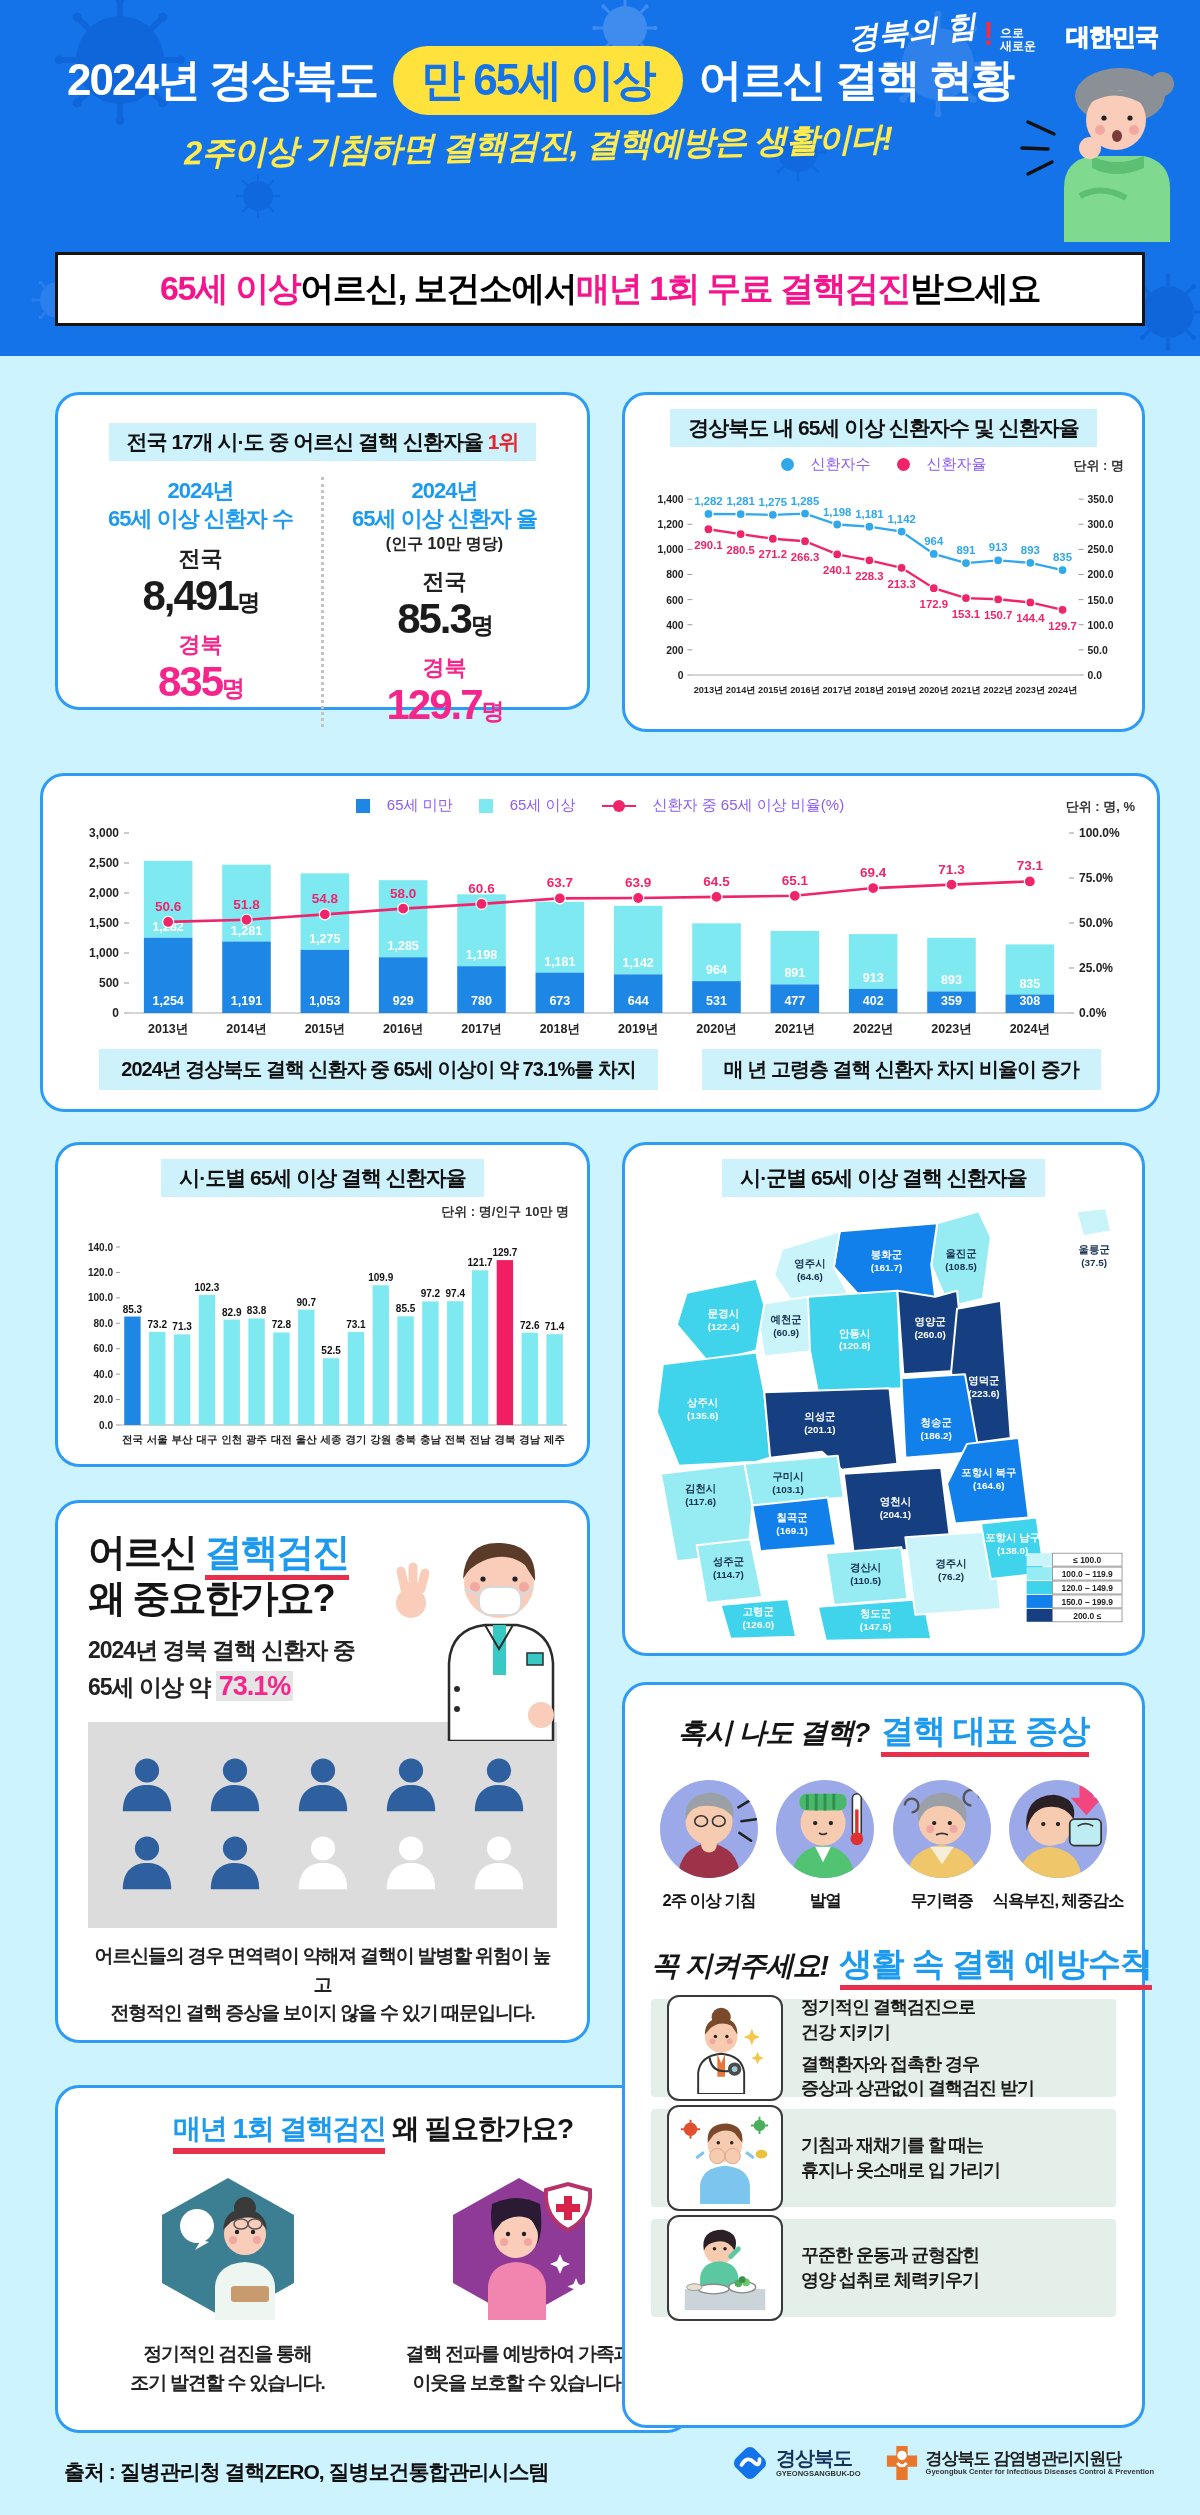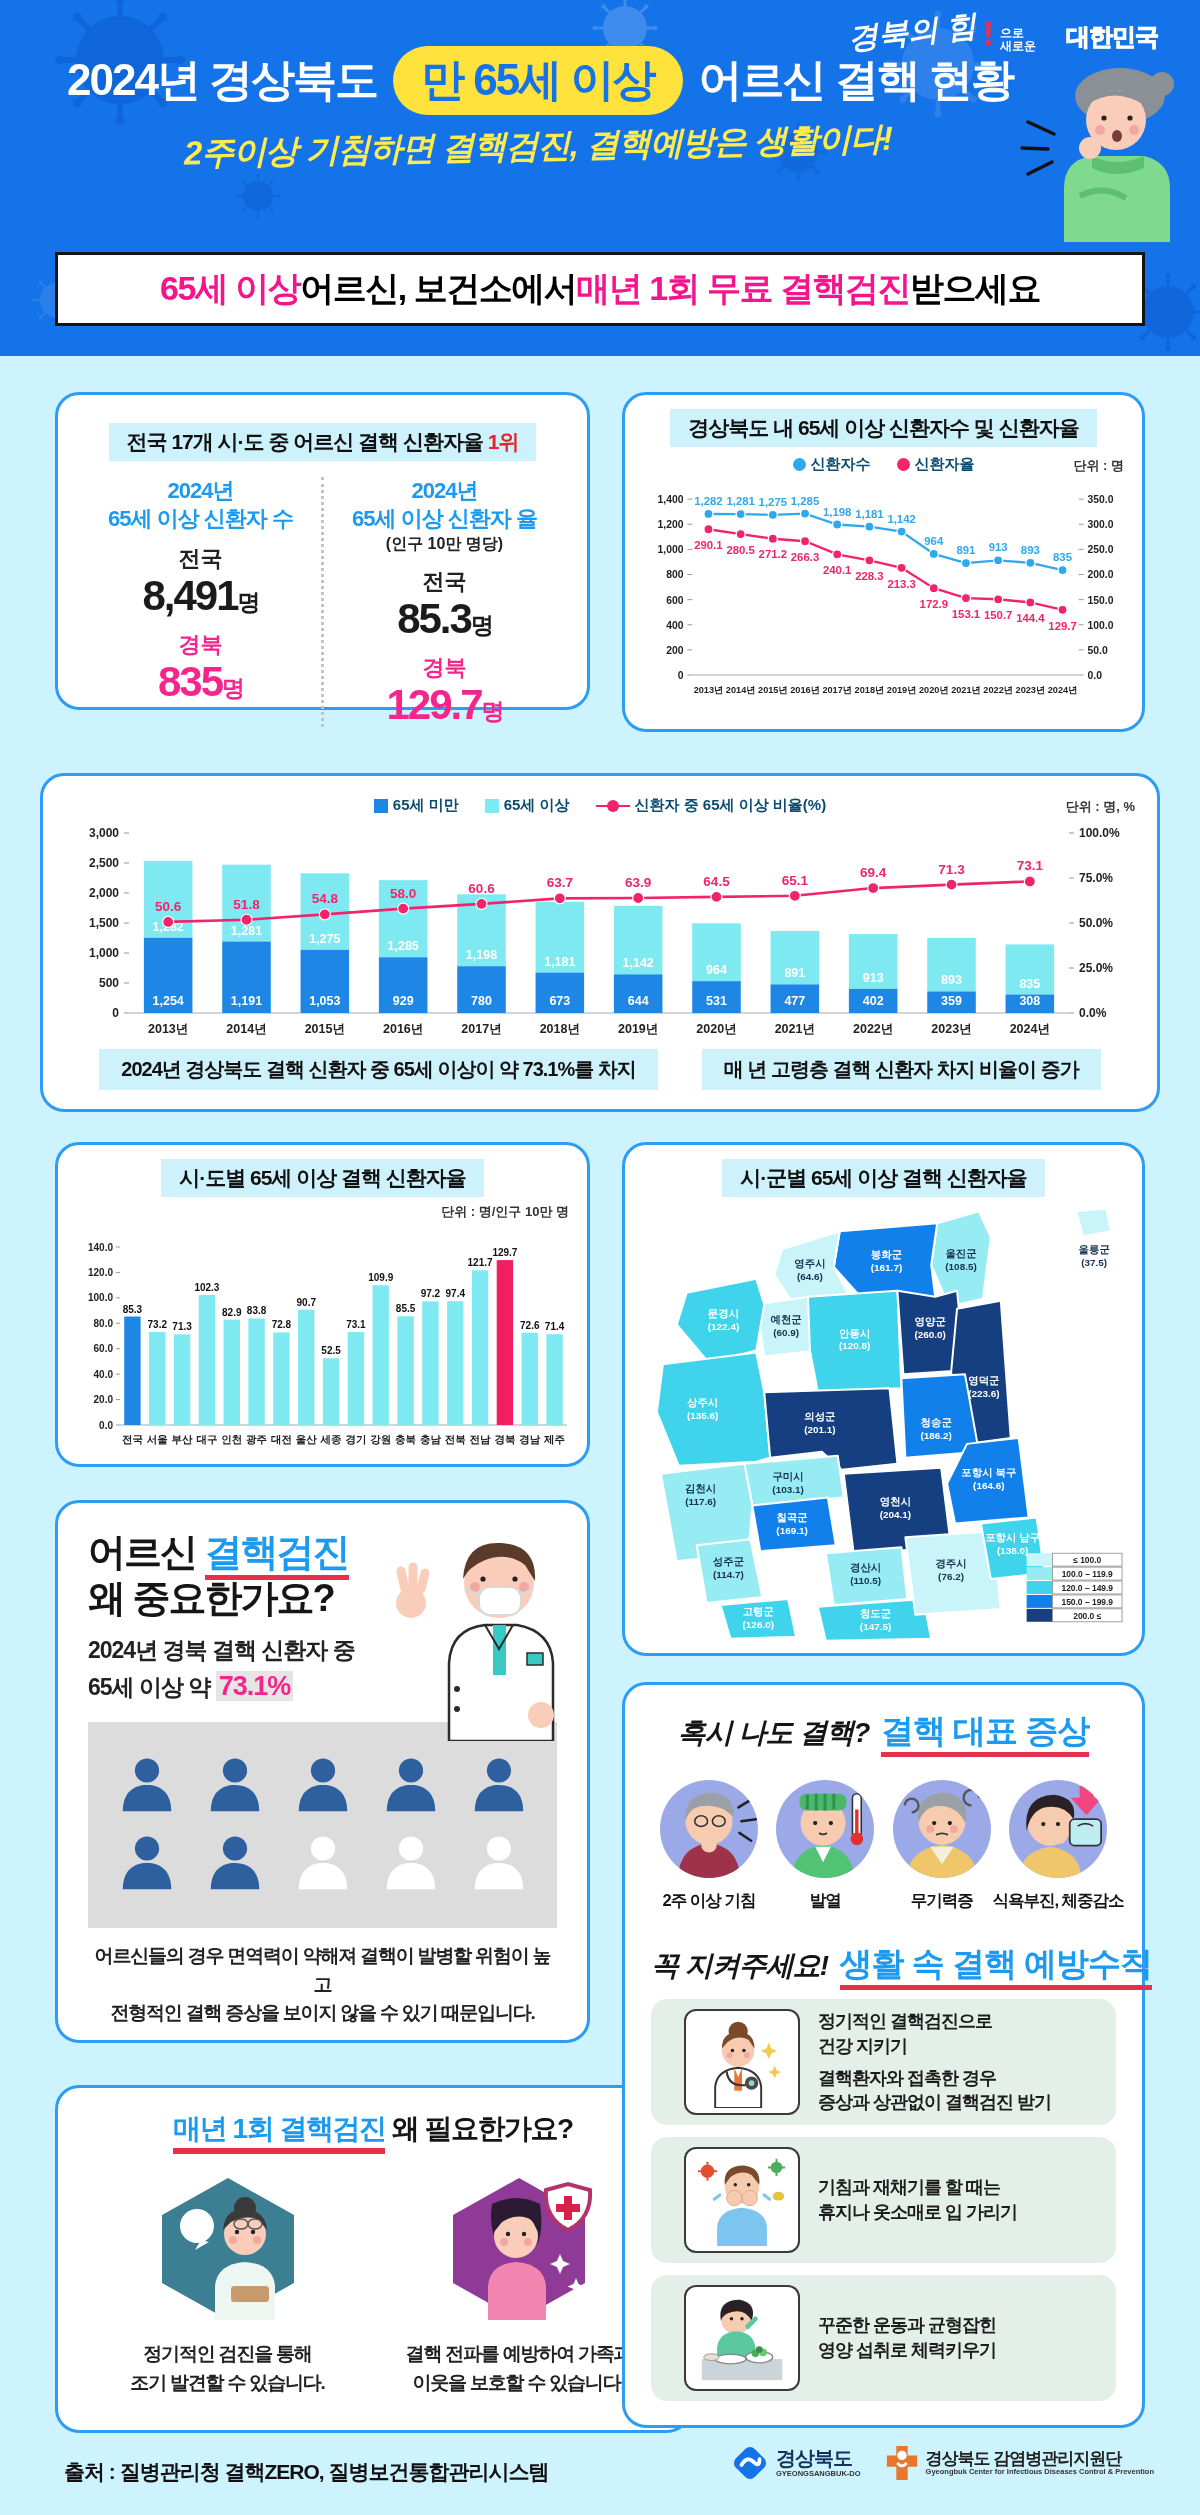--- a/index.html
+++ b/index.html
@@ -37,21 +37,21 @@
   .stats-col.sep{border-left:3px dotted #c3c3c3;}
   .col-head{color:#1B9AF0;font-size:22px;font-weight:800;line-height:1.25;letter-spacing:-1px;}
   .col-note{font-size:16px;font-weight:700;color:#222;margin-top:2px;}
   .stat-label{font-size:22px;font-weight:800;color:#222;margin-top:12px;}
   .stat-label.pk{color:#F5258C;}
   .big-num{font-size:42px;font-weight:800;color:#1b1b1b;letter-spacing:-2px;line-height:1.05;}
   .big-num .unit{font-size:23px;font-weight:800;}
   .big-num.pk{color:#F5258C;}
   
   .legend-row{display:flex;justify-content:center;align-items:center;gap:26px;margin-top:8px;position:relative;}
-  .leg-item{display:flex;align-items:center;gap:5px;font-size:15px;font-weight:700;color:#0c4a6e;}
+  .leg-item{display:flex;align-items:center;gap:17px;font-size:15px;font-weight:400;color:#8b5cf6;}
   .dot{width:13px;height:13px;border-radius:50%;}
   .sq{width:14px;height:14px;}
   .dotline{width:34px;height:13px;position:relative;}
   .dotline::before{content:"";position:absolute;left:0;top:6px;width:34px;height:2px;background:#F0246B;}
   .dotline::after{content:"";position:absolute;left:11px;top:1px;width:12px;height:12px;border-radius:50%;background:#F0246B;}
   .unit-label{position:absolute;right:2px;top:2px;font-size:13px;font-weight:700;color:#333;}
   .captions{display:flex;justify-content:center;gap:44px;margin-top:4px;}
   .cap-box{background:#CEF2FC;padding:7px 22px;font-size:20px;font-weight:800;color:#111;letter-spacing:-1px;white-space:nowrap;}
   
   .imp-title{font-size:38px;font-weight:800;color:#151515;letter-spacing:-2px;line-height:1.22;}
@@ -69,21 +69,21 @@
   .ann-item{display:flex;flex-direction:column;align-items:center;width:230px;}
   .ann-cap{margin-top:16px;text-align:center;font-size:19px;font-weight:700;color:#222;letter-spacing:-1.2px;line-height:1.5;}
   
   .sym-head{text-align:center;letter-spacing:-1px;margin-top:4px;white-space:nowrap;}
   .sym-head .script{font-size:28px;font-weight:800;font-style:italic;color:#151515;}
   .sym-head .main{font-size:33px;font-weight:800;color:#1B9AF0;border-bottom:5px solid #E8304D;padding-bottom:3px;margin-left:8px;}
   .sym-row{display:flex;justify-content:space-between;margin-top:26px;padding:0 2px;}
   .sym-item{display:flex;flex-direction:column;align-items:center;width:112px;}
   .sym-circle{width:98px;height:98px;border-radius:50%;background:#9BA9E8;overflow:hidden;display:flex;align-items:flex-end;justify-content:center;}
   .sym-label{margin-top:12px;font-size:16.5px;font-weight:800;color:#151515;letter-spacing:-1px;white-space:nowrap;}
-  .rule{display:flex;align-items:center;gap:18px;background:#E5EFEA;border-radius:16px;padding:11px 33px;margin-top:12px;box-sizing:border-box;height:126px;}
+  .rule{display:flex;align-items:center;gap:18px;background:#E5EFEA;border-radius:4px;padding:11px 16px;margin-top:12px;box-sizing:border-box;height:98px;}
   .rule:first-of-type{margin-top:22px;}
   .rule-img{flex:0 0 112px;height:102px;background:#fff;border:2px solid #3a3a3a;border-radius:12px;display:flex;align-items:center;justify-content:center;}
   .rule p{margin:0;font-size:18px;font-weight:700;color:#1c1c1c;letter-spacing:-1px;line-height:1.38;}
   .rule .gap{height:7px;}
   .rule p:empty{display:none;}
   
   .footer-source{position:absolute;left:64px;top:2458px;font-size:21px;font-weight:800;color:#111;letter-spacing:-1px;}
   .footer-logos{position:absolute;right:46px;top:2444px;display:flex;gap:24px;align-items:center;}
   .flogo{display:flex;align-items:center;gap:7px;}
   .flogo .kr{font-size:20px;font-weight:900;color:#15315c;letter-spacing:-1px;line-height:1.05;}

